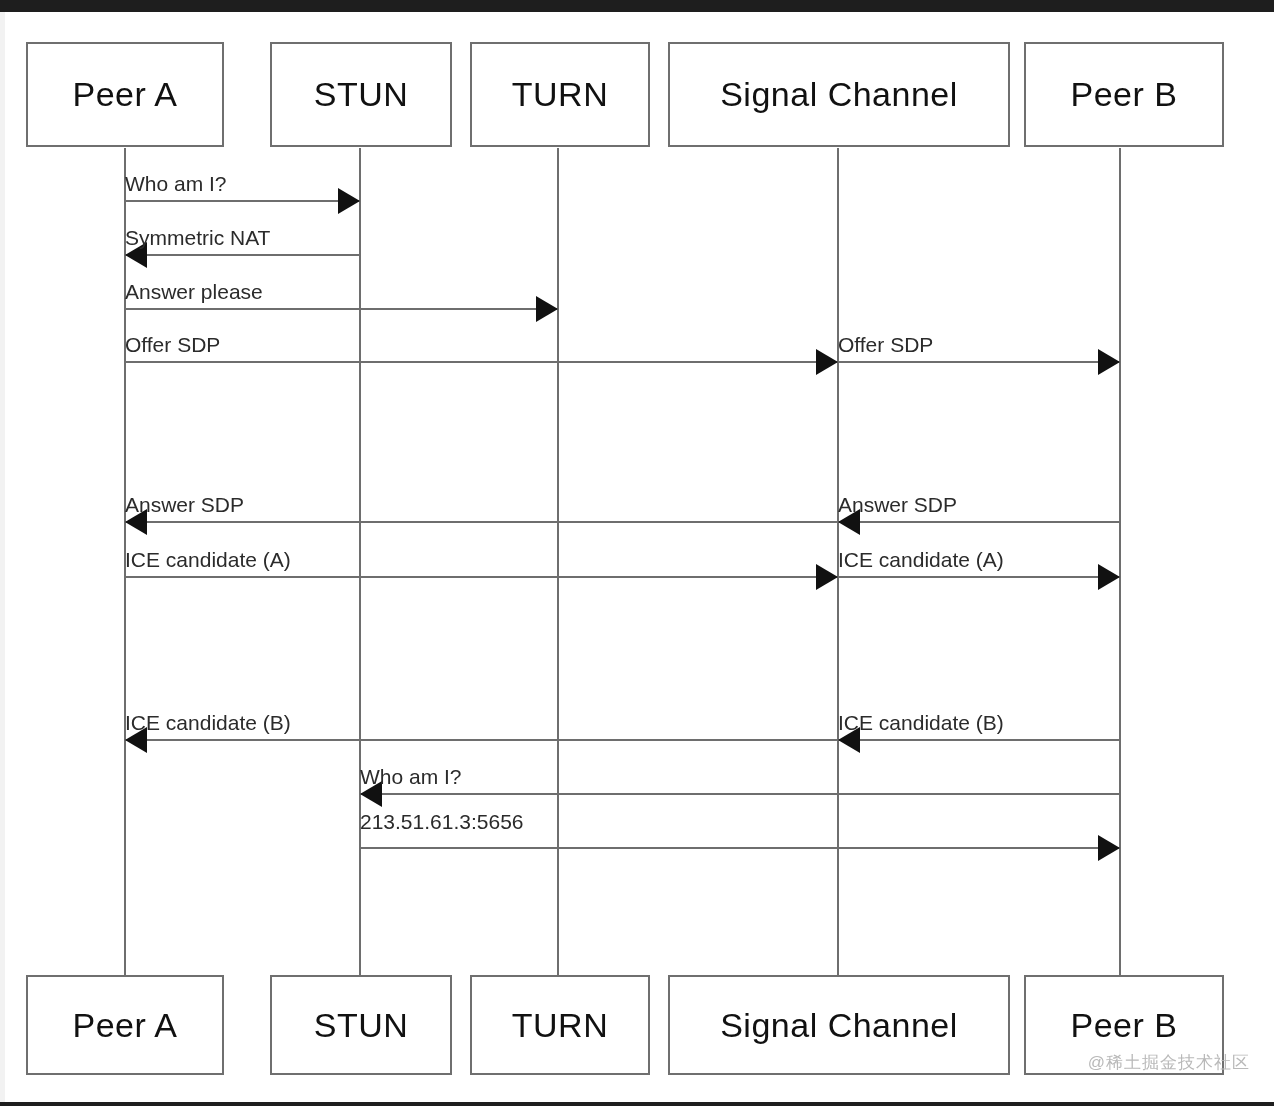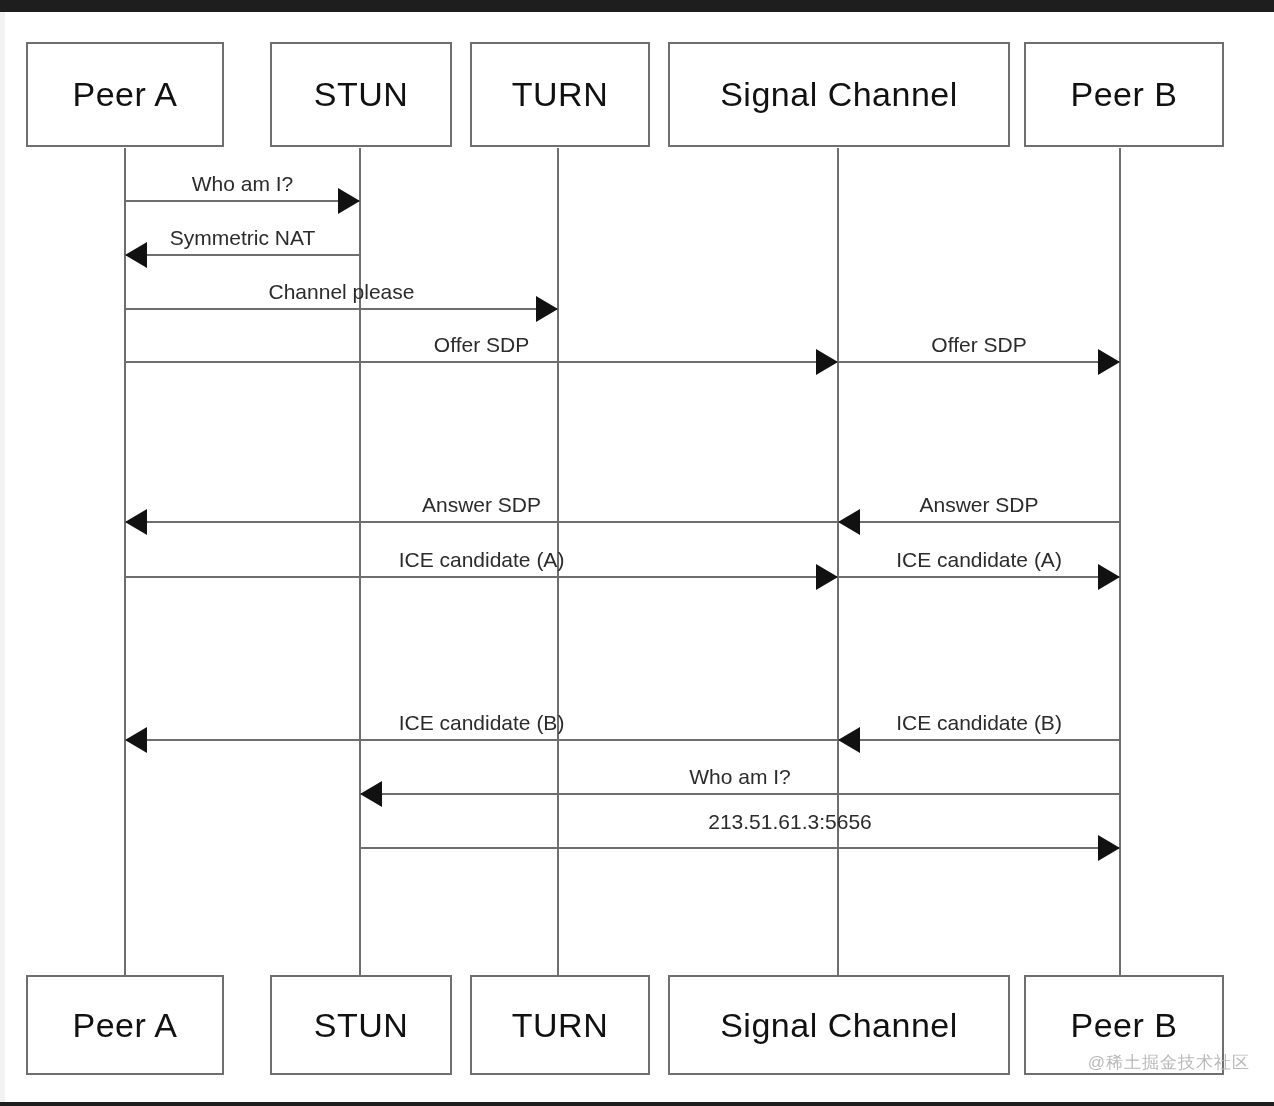--- a/index.html
+++ b/index.html
@@ -73,21 +73,21 @@
     position: absolute;
     height: 2px;
     background: #6e6e6e;
   }
   .msg-label {
     position: absolute;
     color: #2b2b2b;
     font-size: 21px;
     white-space: nowrap;
     background: transparent;
-    text-align: center;
+    text-align: left;
   }
   .arrowhead {
     position: absolute;
     width: 0; height: 0;
   }
   .arrowhead.right {
     border-top: 13px solid transparent;
     border-bottom: 13px solid transparent;
     border-left: 22px solid #111111;
   }
@@ -137,21 +137,21 @@
         <div class="msg-label" style="left: 125px; width: 235px; top: 172px;">Who am I?</div>
       </div>
       <div>
         <div class="msg-line" style="left: 125px; top: 254px; width: 235px;"></div>
         <div class="arrowhead left" style="top: 242px; left: 125px;"></div>
         <div class="msg-label" style="left: 125px; width: 235px; top: 226px;">Symmetric NAT</div>
       </div>
       <div>
         <div class="msg-line" style="left: 125px; top: 308px; width: 433px;"></div>
         <div class="arrowhead right" style="top: 296px; left: 536px;"></div>
-        <div class="msg-label" style="left: 125px; width: 433px; top: 280px;">Channel please</div>
+        <div class="msg-label" style="left: 125px; width: 433px; top: 280px;">Answer please</div>
       </div>
       <div>
         <div class="msg-line" style="left: 125px; top: 361px; width: 713px;"></div>
         <div class="arrowhead right" style="top: 349px; left: 816px;"></div>
         <div class="msg-label" style="left: 125px; width: 713px; top: 333px;">Offer SDP</div>
       </div>
       <div>
         <div class="msg-line" style="left: 838px; top: 361px; width: 282px;"></div>
         <div class="arrowhead right" style="top: 349px; left: 1098px;"></div>
         <div class="msg-label" style="left: 838px; width: 282px; top: 333px;">Offer SDP</div>

